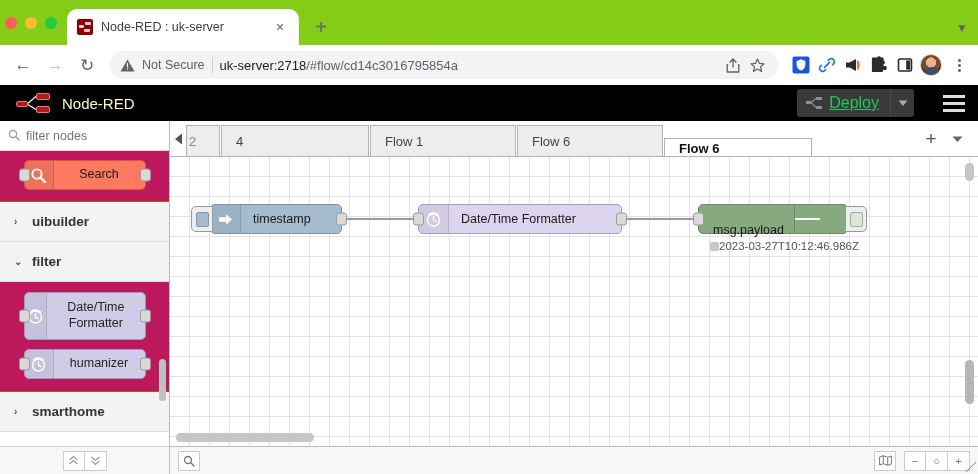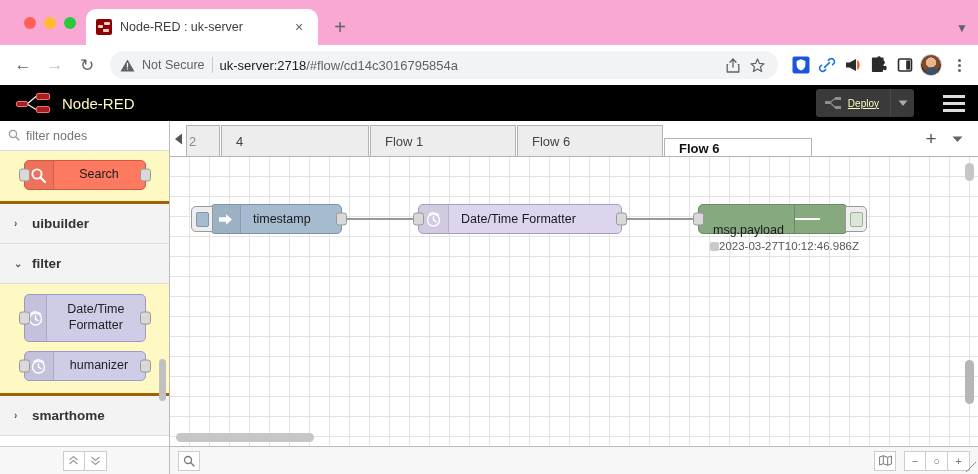--- a/index.html
+++ b/index.html
@@ -7,22 +7,22 @@
     width: 978px; height: 474px;
     font-family: "Liberation Sans", sans-serif;
     overflow: hidden;
     background: #fff;
   }
 
   
   .browser { width: 978px; height: 474px; position: relative; }
 
   .tabstrip {
-    height: 45px; background: #f9a8d4;
-    display: flex; align-items: flex-end; padding-left: 20px;
+    height: 45px; background: #84cc16;
+    display: flex; align-items: flex-end; padding-left: 1px;
     position: relative;
   }
   .traffic { display: flex; gap: 8px; align-items: center; height: 45px; padding: 0 10px 0 4px; }
   .dot { width: 12px; height: 12px; border-radius: 50%; }
   .dot.red { background: #ff5f57; }
   .dot.yellow { background: #febc2e; }
   .dot.green { background: #28c840; }
 
   .btab {
     height: 36px; width: 232px; background: #fff;
@@ -124,21 +124,21 @@
     display: flex; align-items: center; height: 28px; background: #3a3a3a;
     border-radius: 3px; color: #999; margin-right: 16px; overflow: hidden;
   }
   .deploy-main { display: flex; align-items: center; gap: 7px; padding: 0 11px 0 9px; height: 28px; }
   .deploy-ico { width: 16px; height: 13px; position: relative; }
   .deploy-ico i { position: absolute; background: #8e8e8e; display: block; }
   .deploy-ico .d1 { left: 0; top: 4px; width: 5px; height: 3px; }
   .deploy-ico .d2 { right: 0; top: 0px; width: 6px; height: 3px; }
   .deploy-ico .d3 { right: 0; top: 9px; width: 6px; height: 3px; }
   .deploy-ico svg { position: absolute; left: 0; top: 0; }
-  .deploy-label { font-size: 10px; color: #fef9c3; text-decoration: underline; }
+  .deploy-label { font-size: 16px; color: #22c55e; text-decoration: underline; }
   .deploy-caret {
     width: 24px; height: 28px; display: flex; align-items: center; justify-content: center;
     border-left: 1px solid #4a4a4a;
   }
   .hamburger {
     width: 48px; height: 36px; display: flex; flex-direction: column;
     align-items: center; justify-content: center; gap: 4px;
   }
   .hamburger i { width: 22px; height: 3px; background: #ddd; display: block; }
 
@@ -155,21 +155,21 @@
     border: 0; outline: 0; font-size: 12.5px; color: #999;
     font-family: "Liberation Sans", sans-serif; width: 100%; background: transparent;
   }
   .pal-scroll { flex: 1 1 auto; overflow: hidden; position: relative; }
   .pal-group {
     background: #f3f3f3; border-bottom: 1px solid #ddd; height: 40px;
     display: flex; align-items: center; gap: 10px; padding: 0 14px;
     font-size: 13.5px; font-weight: bold; color: #333;
   }
   .pal-group .caret { color: #555; font-size: 10px; width: 8px; }
-  .pal-items { padding: 10px 0 12px 0; border-bottom: 3px solid #a16207; background: #fef9c3; }
+  .pal-items { padding: 10px 0 12px 0; border-bottom: 1px solid #a16207; background: #be185d; }
   .pal-items.single { padding: 9px 0 11px 0; }
 
   .pnode {
     position: relative; margin: 0 auto 9px auto; width: 122px; min-height: 30px;
     background: #cfcce8; border: 1px solid #9d99c4; border-radius: 5px;
     display: flex; align-items: stretch; color: #222; font-size: 12.5px;
   }
   .pnode:last-child { margin-bottom: 0; }
   .pnode .ico {
     width: 29px; background: rgba(0,0,0,0.05); border-right: 1px solid rgba(0,0,0,0.12);

